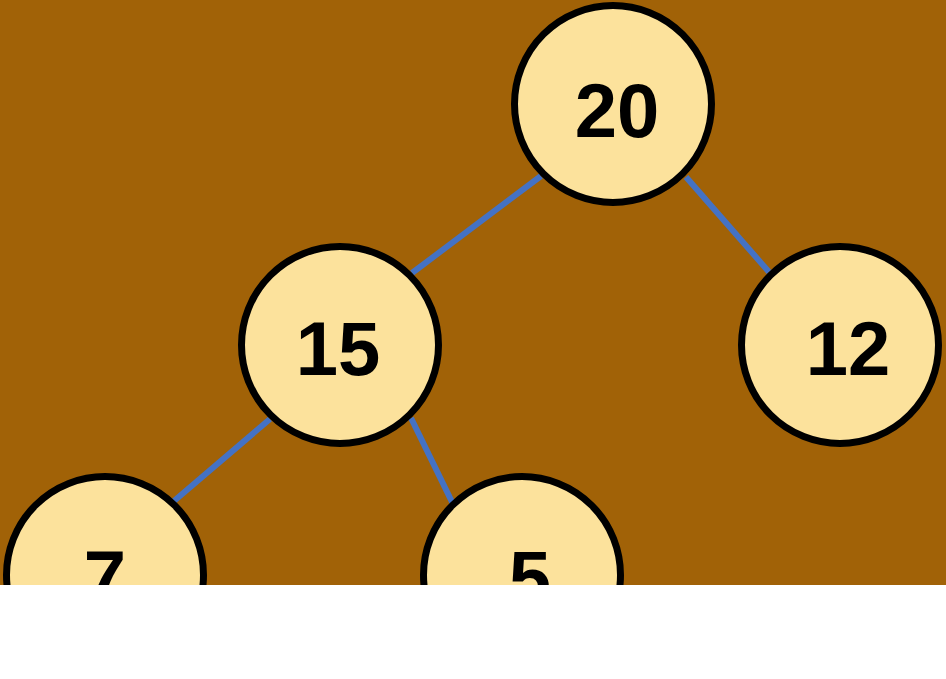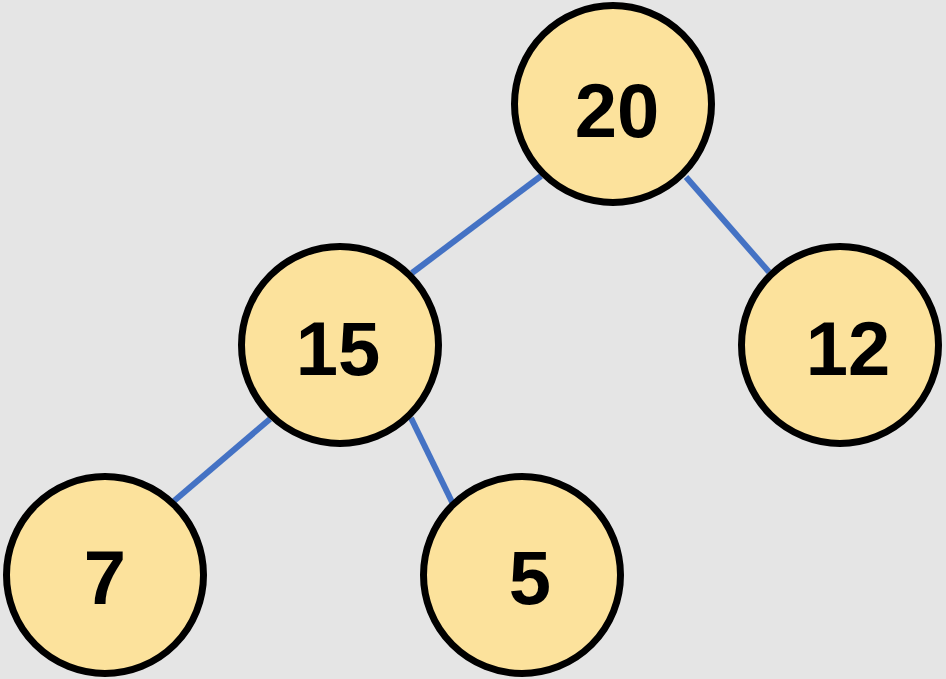--- a/index.html
+++ b/index.html
@@ -7,22 +7,22 @@
     margin: 0;
     padding: 0;
     background: #ffffff;
   }
   body {
     font-family: "Liberation Sans", sans-serif;
   }
   #tree-canvas {
     position: relative;
     width: 946px;
-    height: 679px;
-    background: #e5e5e5;
+    height: 585px;
+    background: #a16207;
     overflow: hidden;
   }
   #tree-svg {
     position: absolute;
     top: 0;
     left: 0;
     width: 946px;
     height: 679px;
     display: block;
   }

